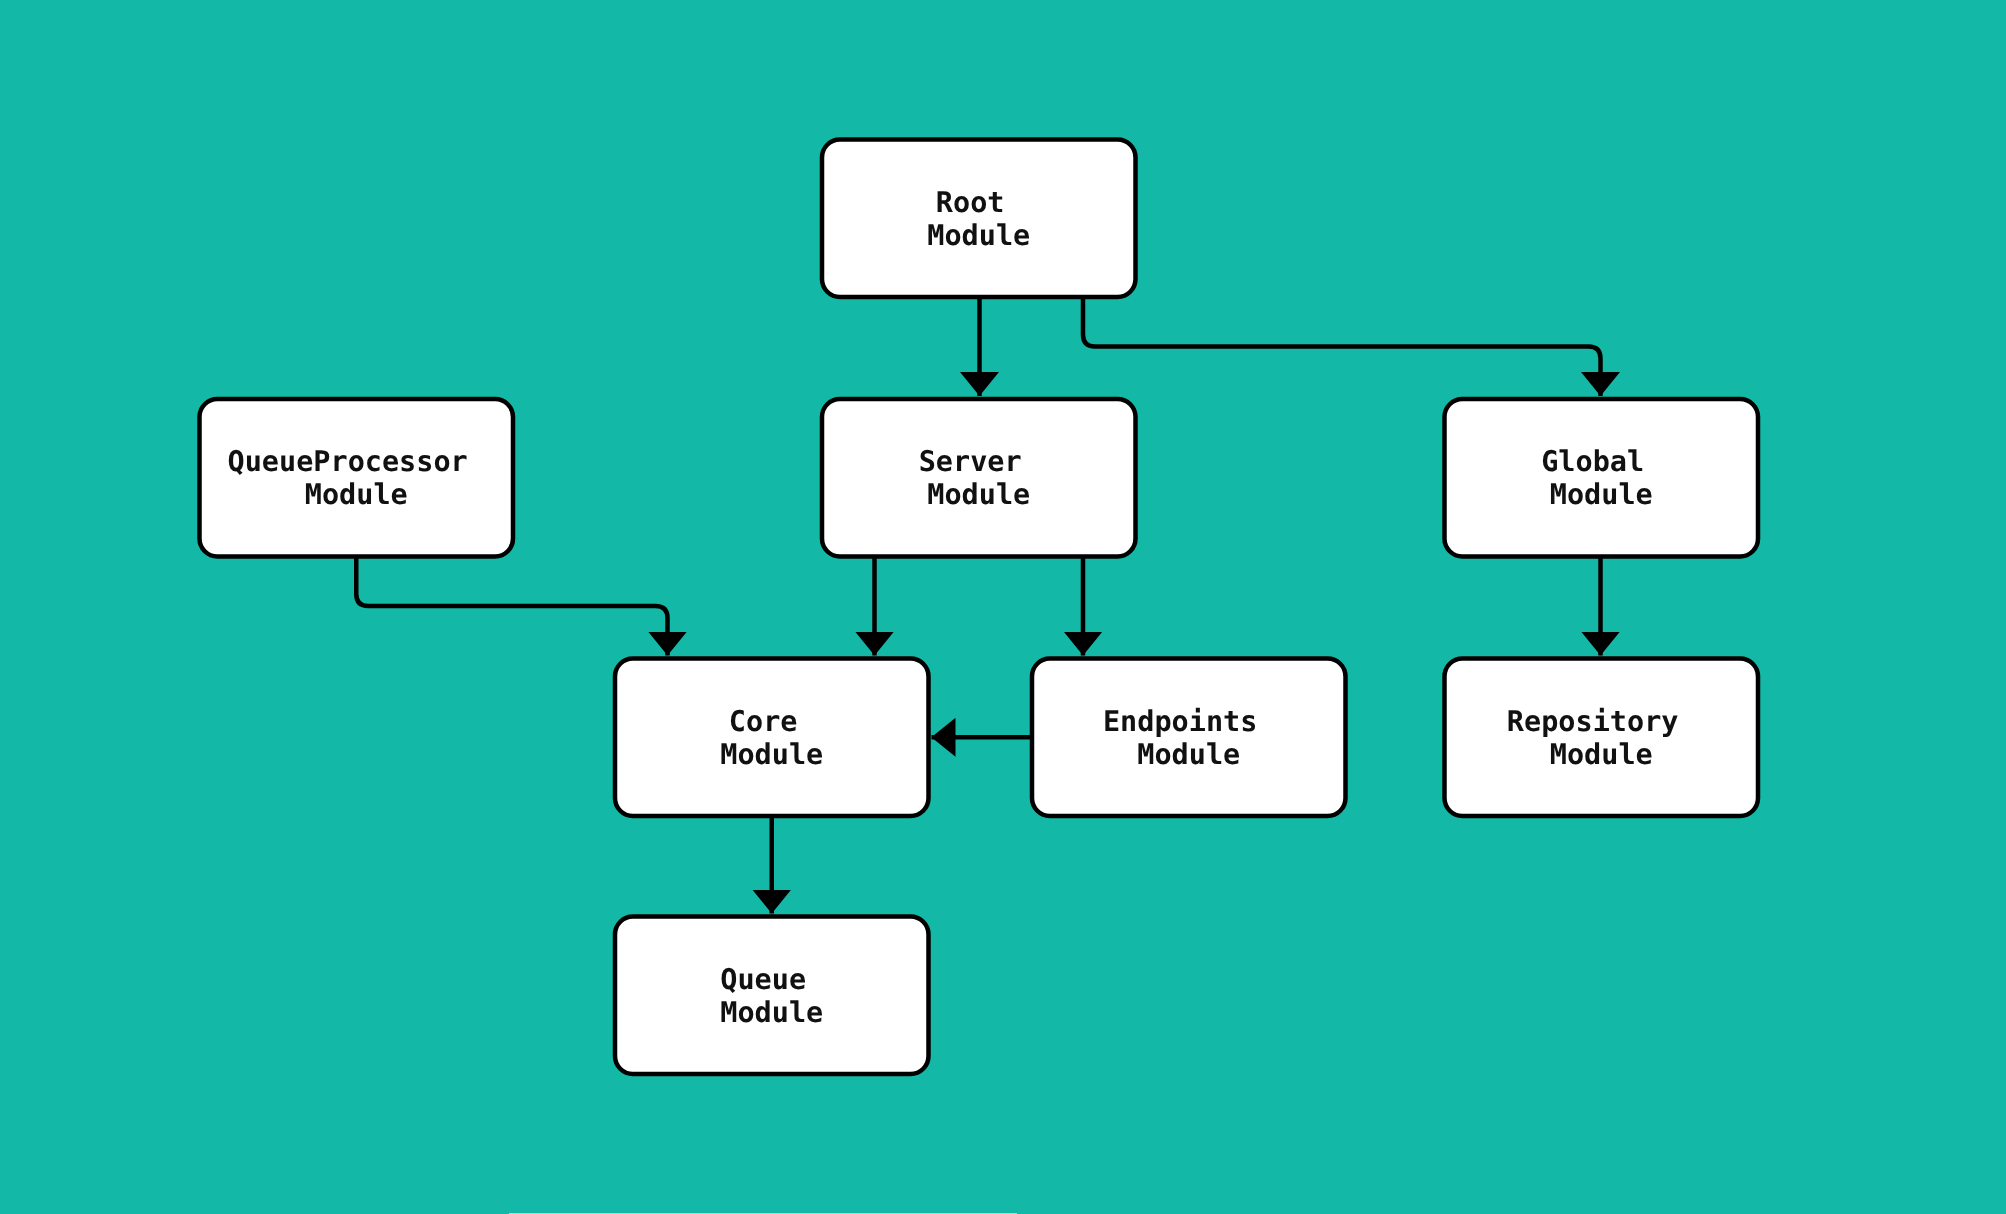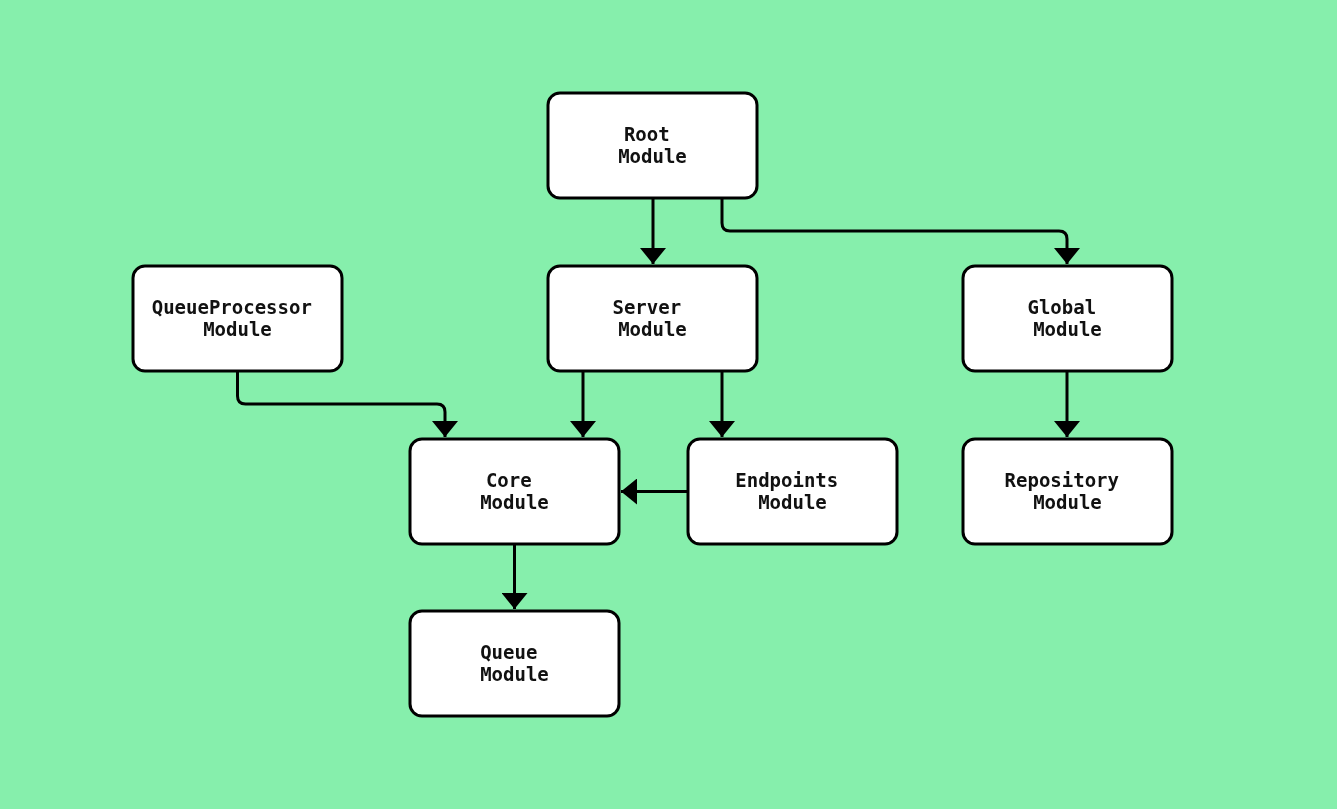--- a/index.html
+++ b/index.html
@@ -7,21 +7,21 @@
     padding: 0;
     background: #ffffff;
     width: 1337px;
     height: 809px;
     overflow: hidden;
   }
   .diagram-wrap {
     position: relative;
     width: 1337px;
     height: 809px;
-    background: #86efac;
+    background: #14b8a6;
   }
   svg {
     display: block;
   }
   .node-rect {
     fill: #ffffff;
     stroke: #000000;
     stroke-width: 3;
   }
   .node-label {

